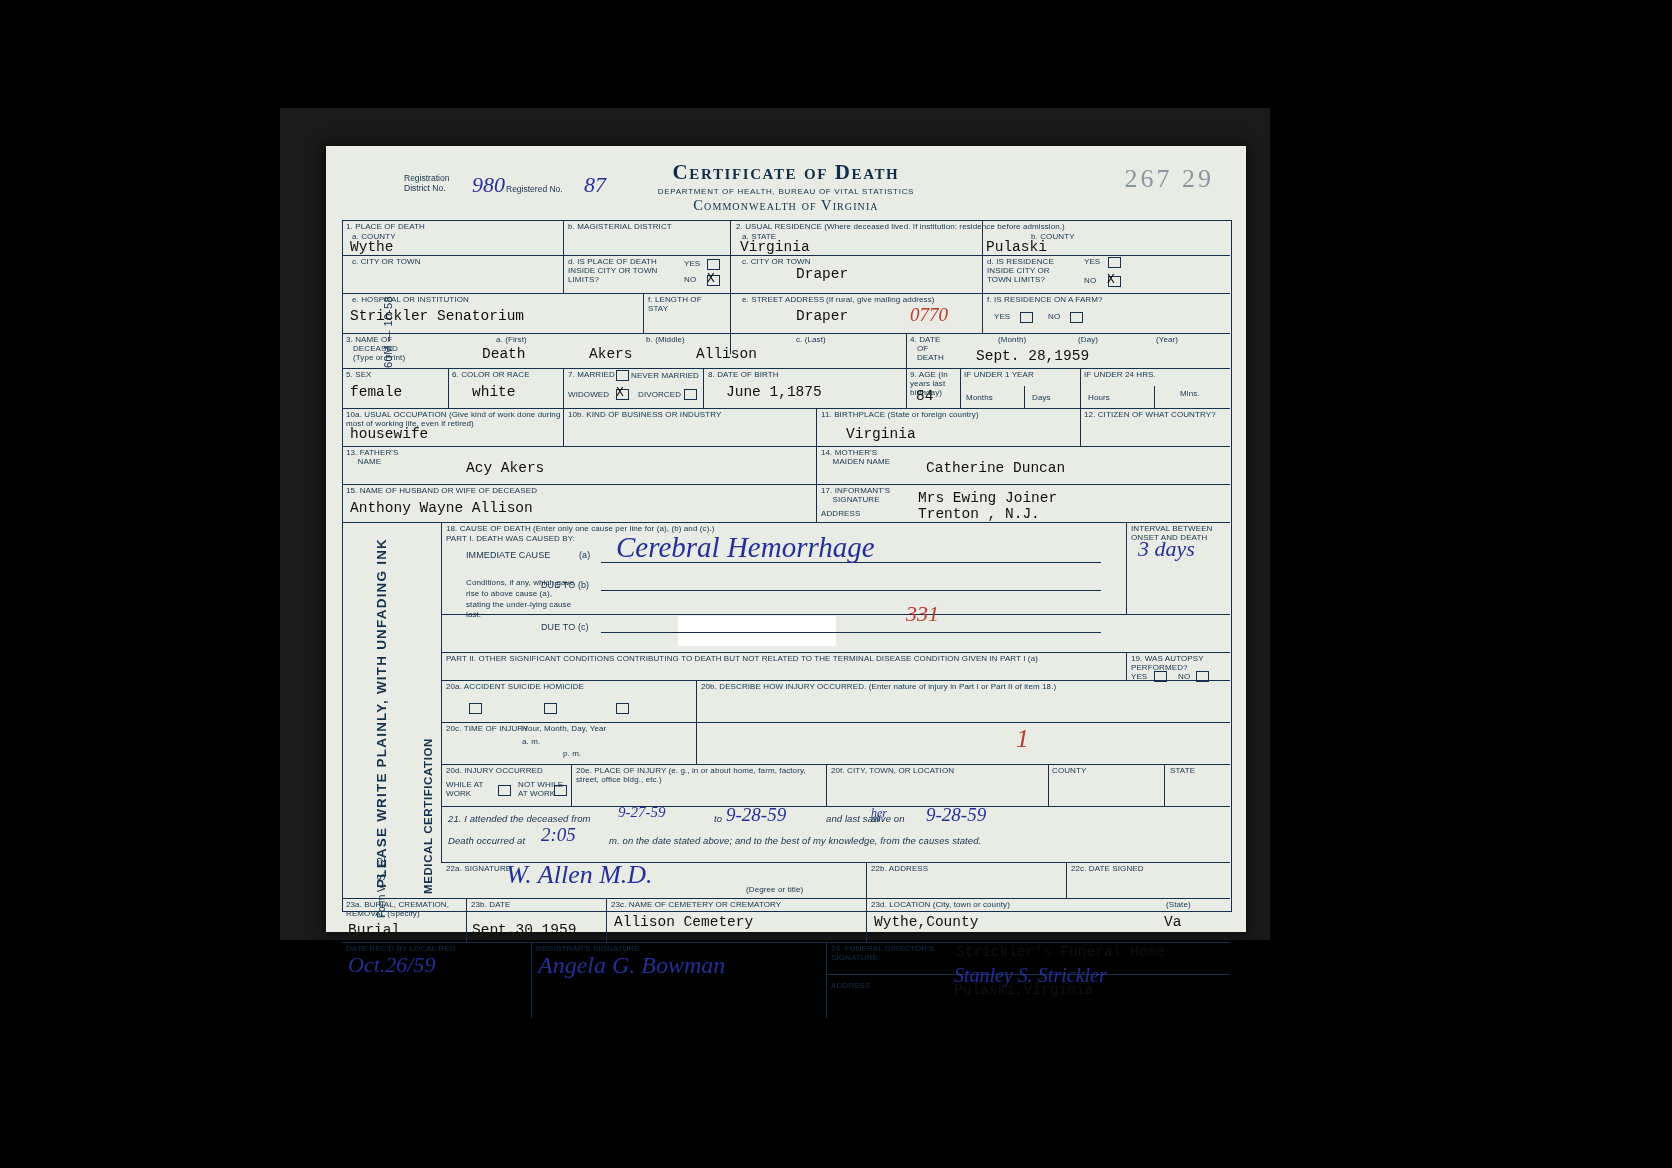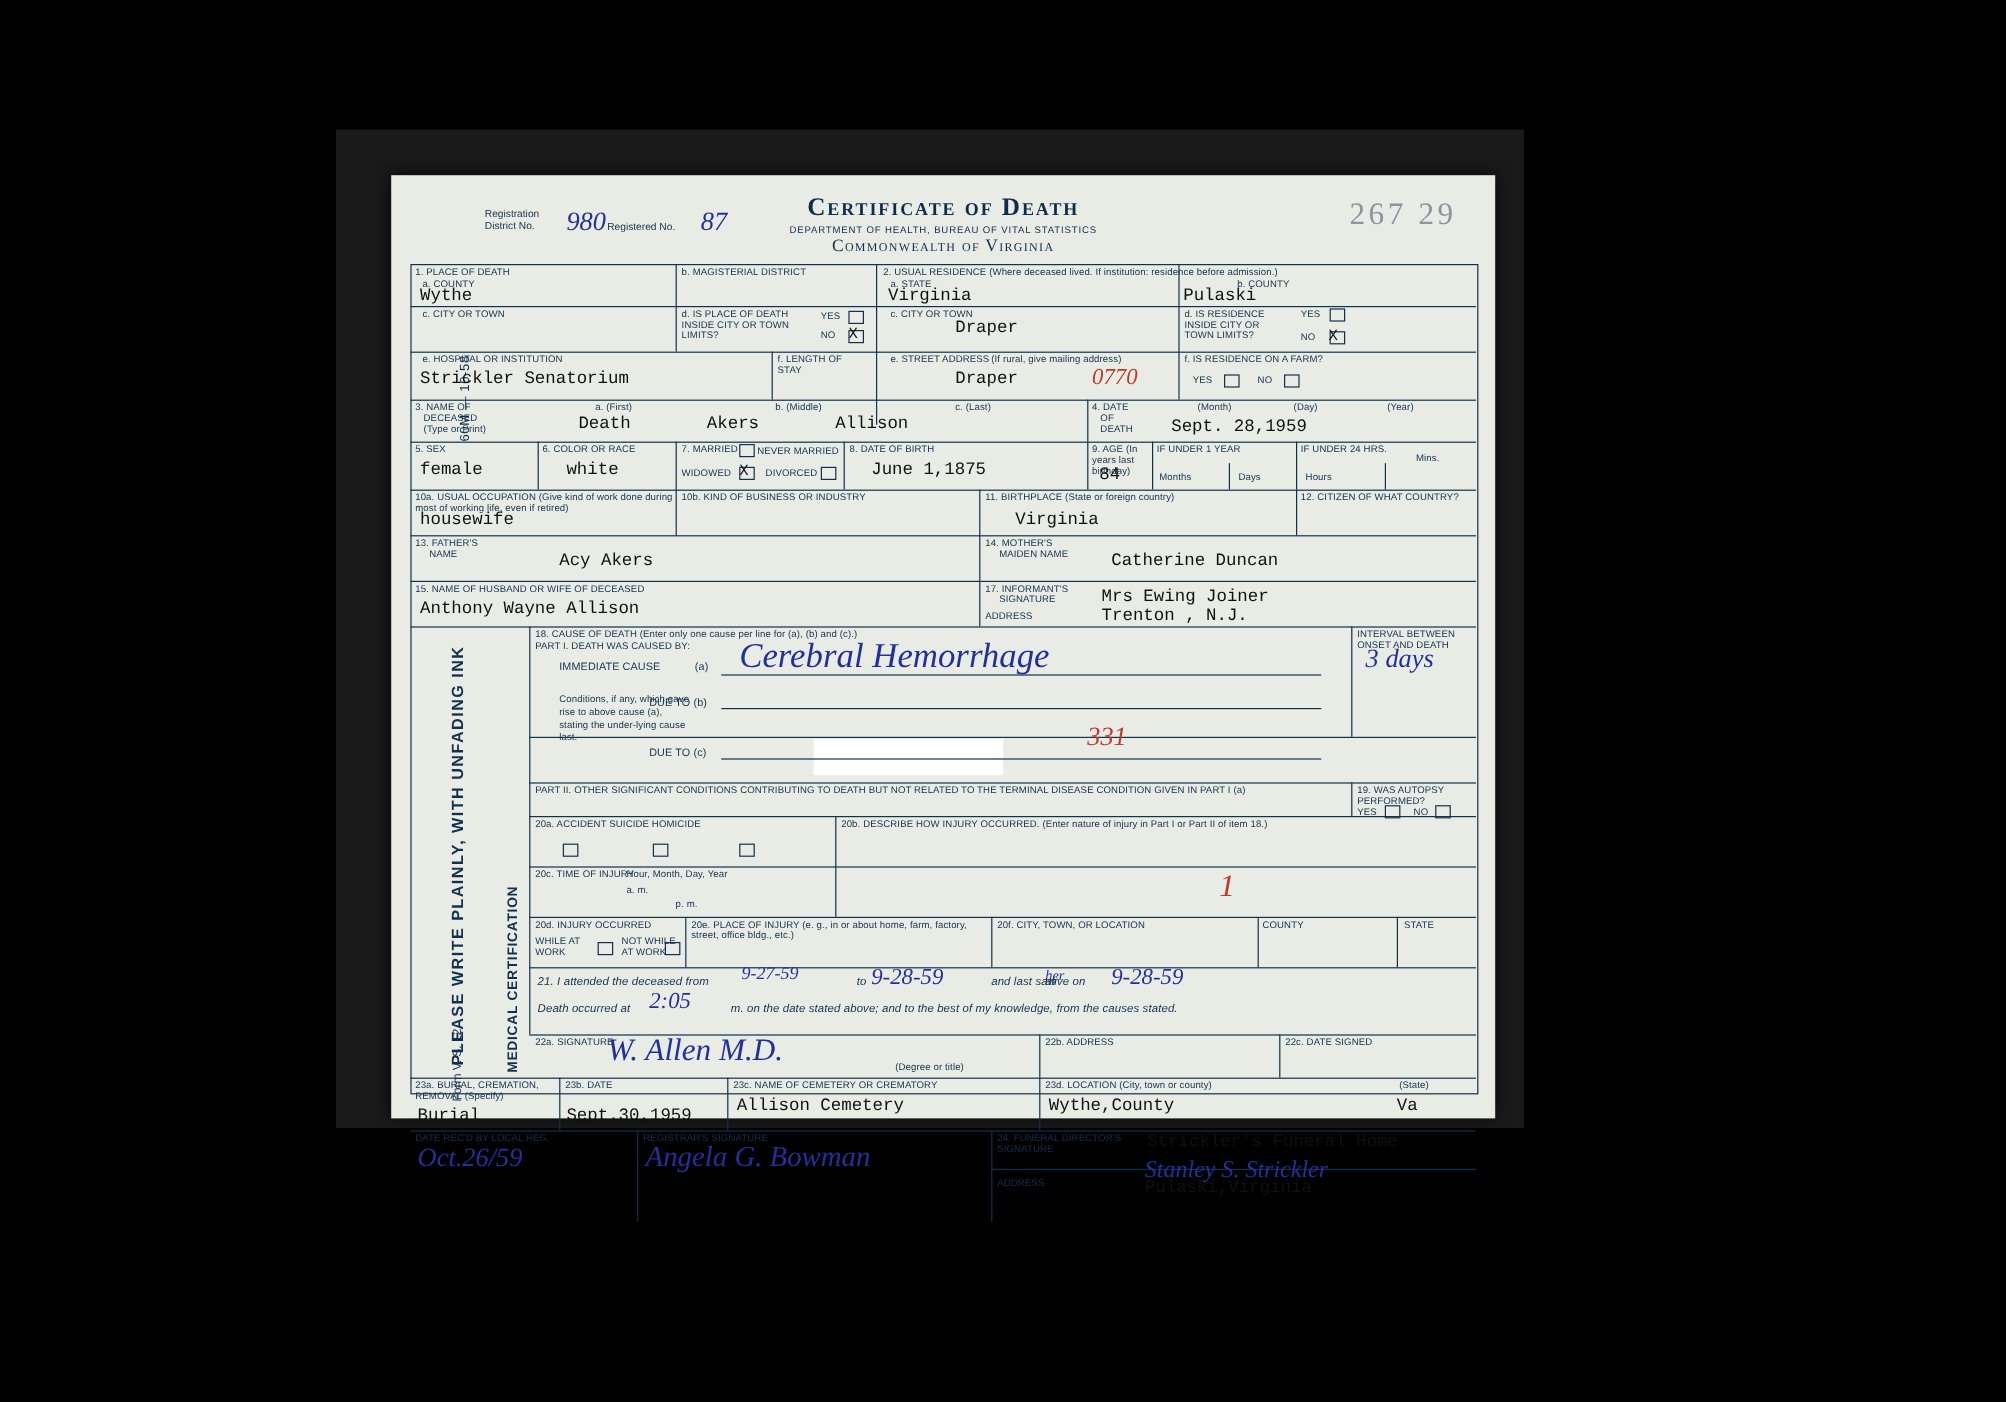--- a/index.html
+++ b/index.html
@@ -150,21 +150,21 @@
     <div class="lbl" style="left:382px;top:225px;">8. DATE OF BIRTH</div>
     <div class="val" style="left:400px;top:238px;">June 1,1875</div>
     <div class="lbl" style="left:584px;top:225px;width:48px;">9. AGE (In years last birthday)</div>
     <div class="val" style="left:590px;top:242px;">84</div>
     <div class="lbl" style="left:638px;top:225px;">IF UNDER 1 YEAR</div>
     <div class="lbl" style="left:640px;top:248px;">Months</div>
     <div class="lbl" style="left:706px;top:248px;">Days</div>
     <div class="vl" style="left:698px;top:240px;height:22px;"></div>
     <div class="lbl" style="left:758px;top:225px;">IF UNDER 24 HRS.</div>
     <div class="lbl" style="left:762px;top:248px;">Hours</div>
-    <div class="lbl" style="left:838px;top:232px;padding-left:16px;">Mins.</div>
+    <div class="lbl" style="left:838px;top:244px;padding-left:16px;">Mins.</div>
     <div class="vl" style="left:828px;top:240px;height:22px;"></div>
 
     <div class="hl" style="left:16px;top:300px;width:888px;"></div>
     <div class="vl" style="left:237px;top:262px;height:38px;"></div>
     <div class="vl" style="left:490px;top:262px;height:38px;"></div>
     <div class="vl" style="left:754px;top:262px;height:38px;"></div>
     <div class="lbl" style="left:20px;top:265px;width:215px;">10a. USUAL OCCUPATION (Give kind of work done during most of working life, even if retired)</div>
     <div class="val" style="left:24px;top:280px;">housewife</div>
     <div class="lbl" style="left:242px;top:265px;">10b. KIND OF BUSINESS OR INDUSTRY</div>
     <div class="lbl" style="left:495px;top:265px;">11. BIRTHPLACE (State or foreign country)</div>

